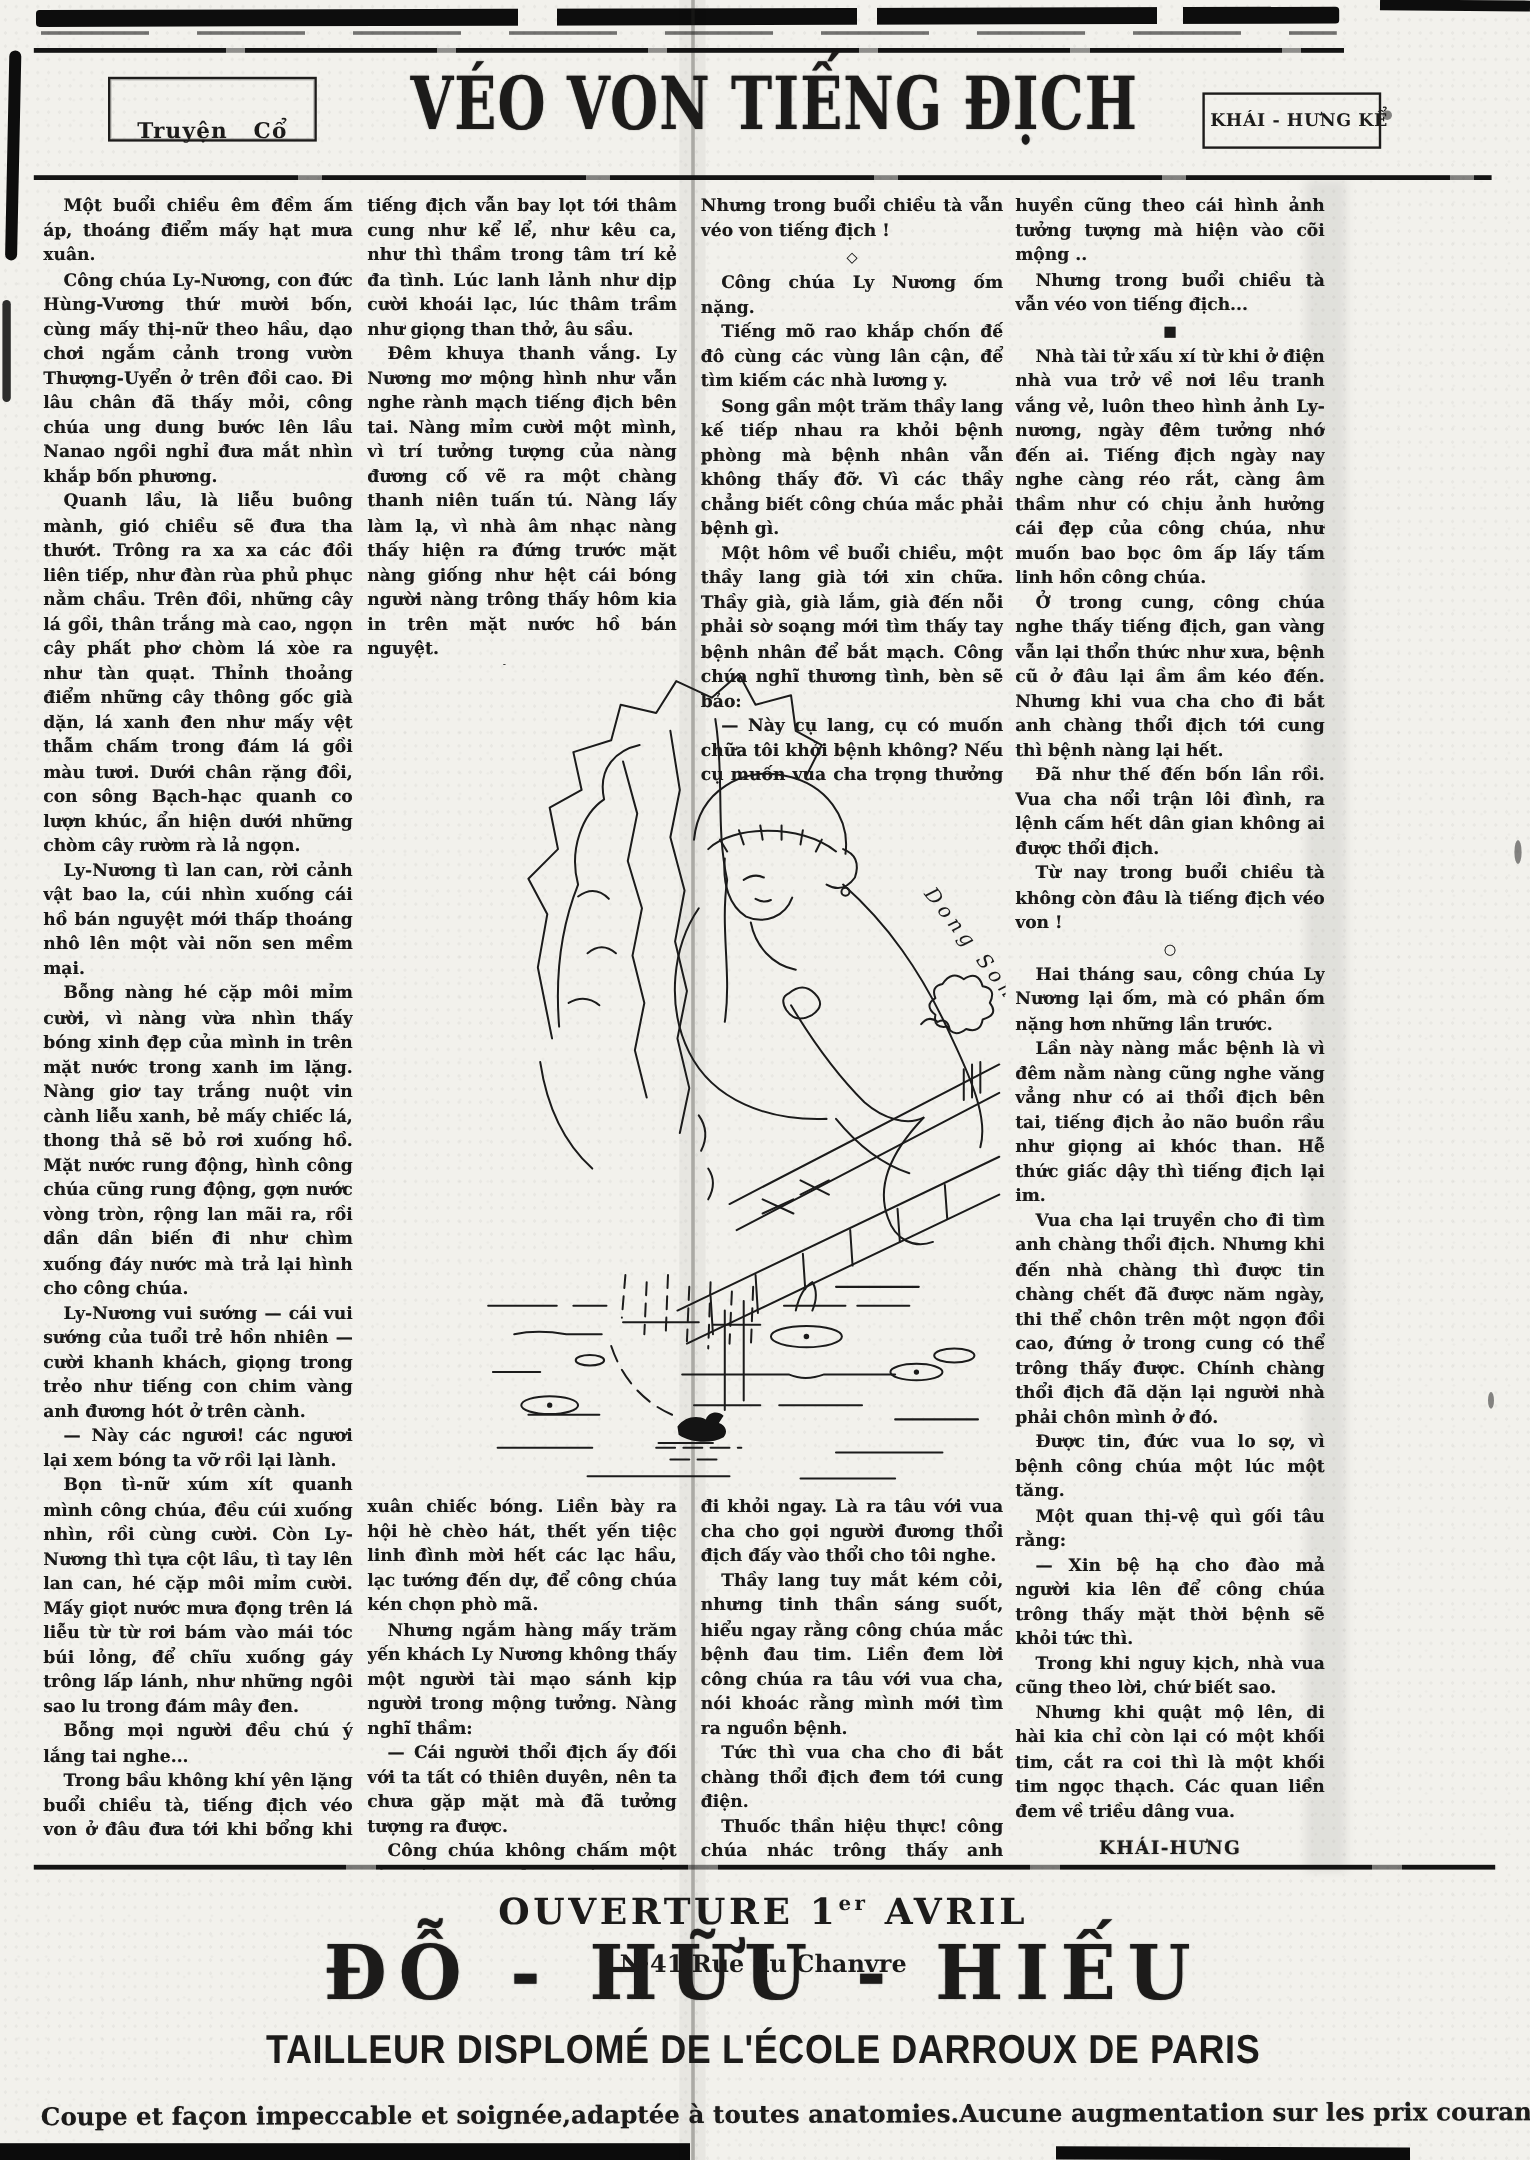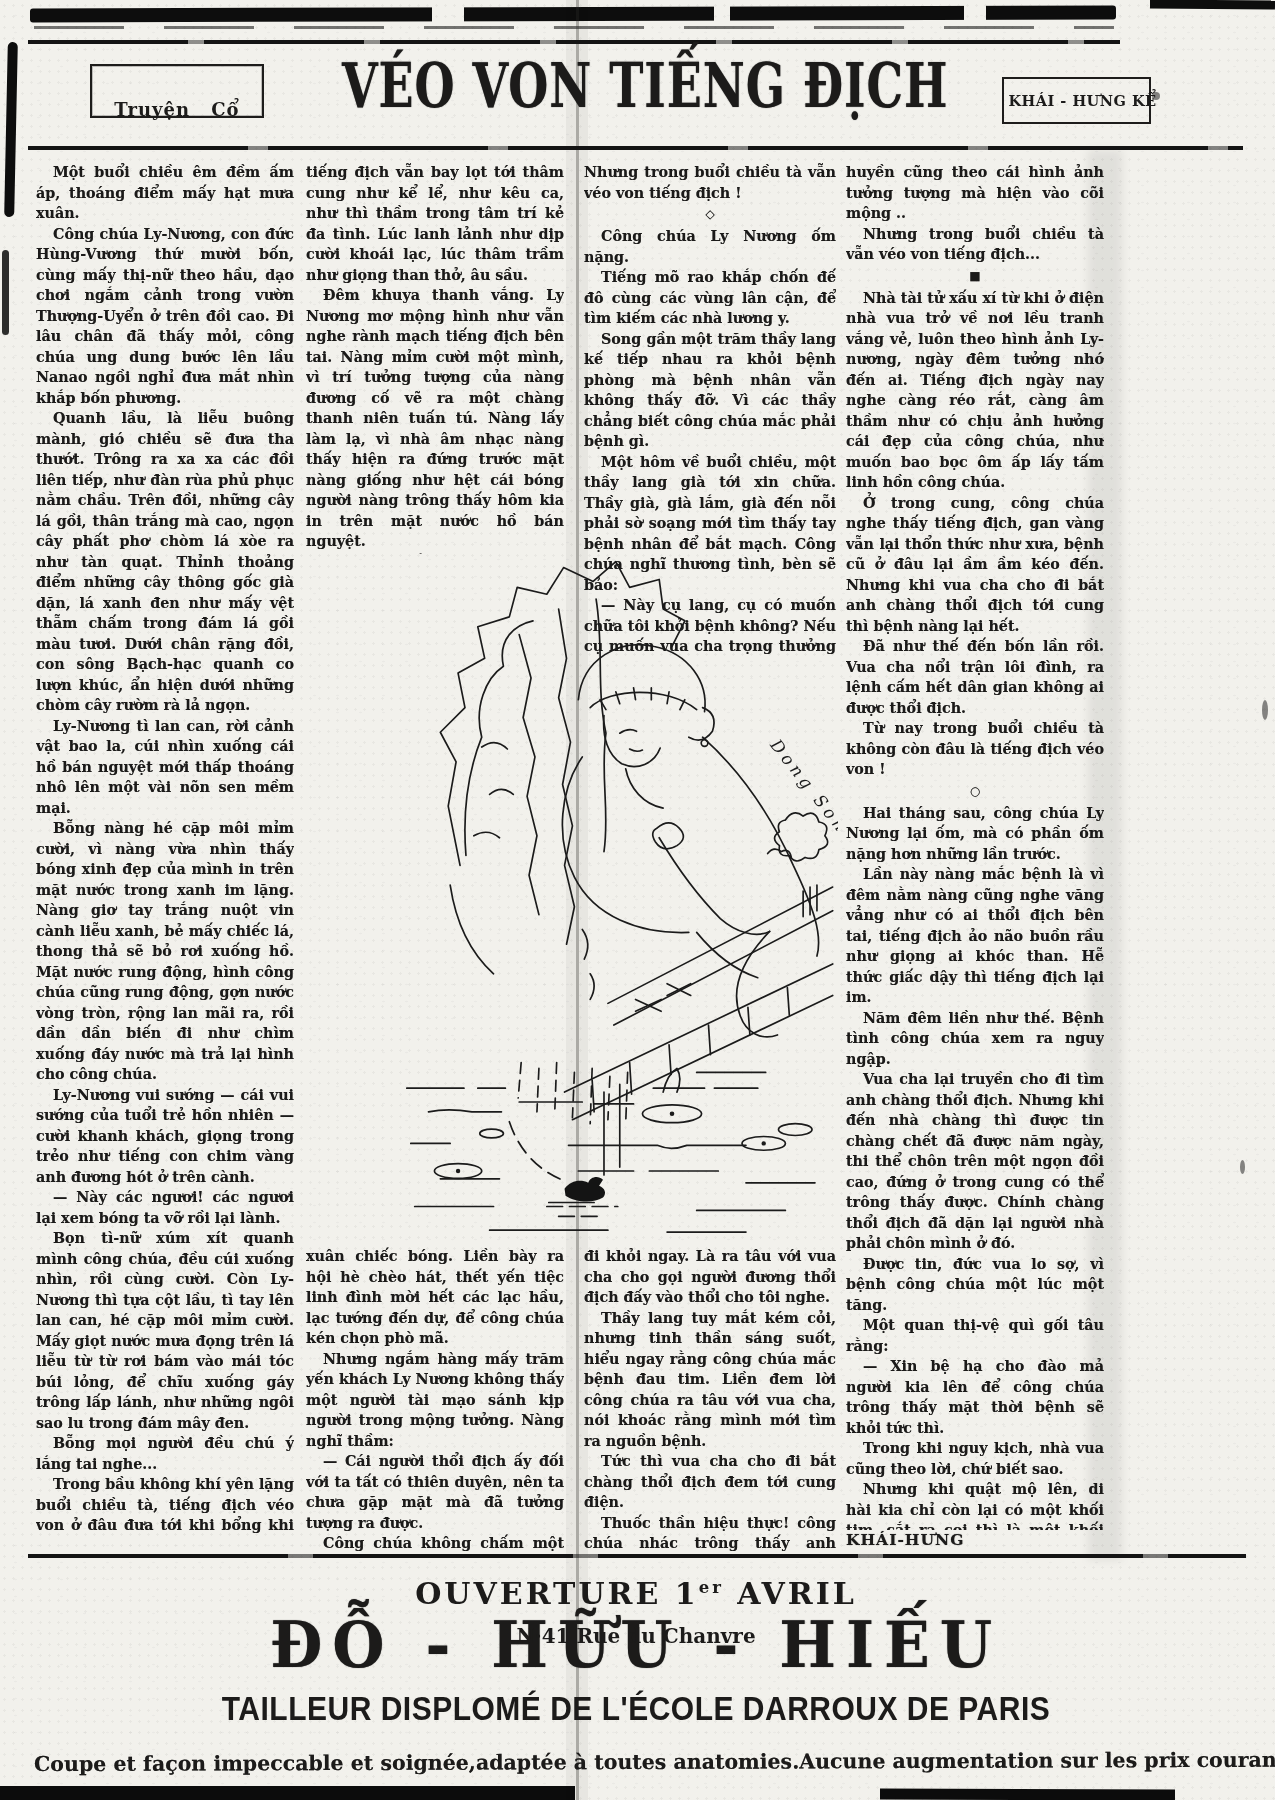--- a/index.html
+++ b/index.html
@@ -47,21 +47,21 @@
     font-weight:700;color:#1b1a19;text-shadow:0 0 .4px rgba(0,0,0,.45);}
   .para{margin:0;text-indent:17px;}
   .para.noind{text-indent:0;}
   .para.orn{text-align:center;text-indent:0;font-size:12px;line-height:19px;margin:2px 0;}
   .c1{left:36px;top:162px;width:258px;height:1372px;}
   .c2a{left:306px;top:162px;width:258px;height:392px;}
   .c2b{left:306px;top:1246px;width:258px;height:312px;}
   .c3a{left:584px;top:162px;width:252px;height:492px;}
   .c3b{left:584px;top:1246px;width:252px;height:308px;}
   .c4{left:846px;top:162px;width:258px;height:1368px;}
-  .signature{left:846px;top:1530px;width:258px;text-align:left;font-weight:bold;font-size:15.5px;
+  .signature{left:846px;top:1530px;width:258px;text-align:center;font-weight:bold;font-size:15.5px;
     letter-spacing:1px;text-shadow:0 0 1px rgba(0,0,0,.55);}
   
   .illus{left:368px;top:540px;width:470px;height:700px;margin:0;}
   .illus svg{width:100%;height:100%;}
   
   .ad-line1{left:30px;top:1576px;width:1212px;text-align:center;font-weight:bold;font-size:30px;
     letter-spacing:3px;}
   .ad-line1 sup{font-size:.55em;}
   .ad-name{left:30px;top:1608px;width:1212px;text-align:center;font-weight:bold;font-size:60px;
     letter-spacing:10px;transform:scaleY(1.05);transform-origin:top center;text-shadow:0 0 1px rgba(0,0,0,.6);}
@@ -142,21 +142,20 @@
       <p class="para noind">huyền cũng theo cái hình ảnh tưởng tượng mà hiện vào cõi mộng ..</p>
       <p class="para">Nhưng trong buổi chiều tà vẫn véo von tiếng địch...</p>
       <p class="para orn">■</p>
       <p class="para">Nhà tài tử xấu xí từ khi ở điện nhà vua trở về nơi lều tranh vắng vẻ, luôn theo hình ảnh Ly-nương, ngày đêm tưởng nhớ đến ai. Tiếng địch ngày nay nghe càng réo rắt, càng âm thầm như có chịu ảnh hưởng cái đẹp của công chúa, như muốn bao bọc ôm ấp lấy tấm linh hồn công chúa.</p>
       <p class="para">Ở trong cung, công chúa nghe thấy tiếng địch, gan vàng vẫn lại thổn thức như xưa, bệnh cũ ở đâu lại ầm ầm kéo đến. Nhưng khi vua cha cho đi bắt anh chàng thổi địch tới cung thì bệnh nàng lại hết.</p>
       <p class="para">Đã như thế đến bốn lần rồi. Vua cha nổi trận lôi đình, ra lệnh cấm hết dân gian không ai được thổi địch.</p>
       <p class="para">Từ nay trong buổi chiều tà không còn đâu là tiếng địch véo von !</p>
       <p class="para orn">○</p>
       <p class="para">Hai tháng sau, công chúa Ly Nương lại ốm, mà có phần ốm nặng hơn những lần trước.</p>
       <p class="para">Lần này nàng mắc bệnh là vì đêm nằm nàng cũng nghe văng vẳng như có ai thổi địch bên tai, tiếng địch ảo não buồn rầu như giọng ai khóc than. Hễ thức giấc dậy thì tiếng địch lại im.</p>
-      <p class="para">Năm đêm liền như thế. Bệnh tình công chúa xem ra nguy ngập.</p>
       <p class="para">Vua cha lại truyền cho đi tìm anh chàng thổi địch. Nhưng khi đến nhà chàng thì được tin chàng chết đã được năm ngày, thi thể chôn trên một ngọn đồi cao, đứng ở trong cung có thể trông thấy được. Chính chàng thổi địch đã dặn lại người nhà phải chôn mình ở đó.</p>
       <p class="para">Được tin, đức vua lo sợ, vì bệnh công chúa một lúc một tăng.</p>
       <p class="para">Một quan thị-vệ quì gối tâu rằng:</p>
       <p class="para">— Xin bệ hạ cho đào mả người kia lên để công chúa trông thấy mặt thời bệnh sẽ khỏi tức thì.</p>
       <p class="para">Trong khi nguy kịch, nhà vua cũng theo lời, chứ biết sao.</p>
       <p class="para">Nhưng khi quật mộ lên, di hài kia chỉ còn lại có một khối tim, cắt ra coi thì là một khối tim ngọc thạch. Các quan liền đem về triều dâng vua.</p>
     </section>
   <div class="abs signature">KHÁI-HƯNG</div>
 
   <figure class="abs illus">

